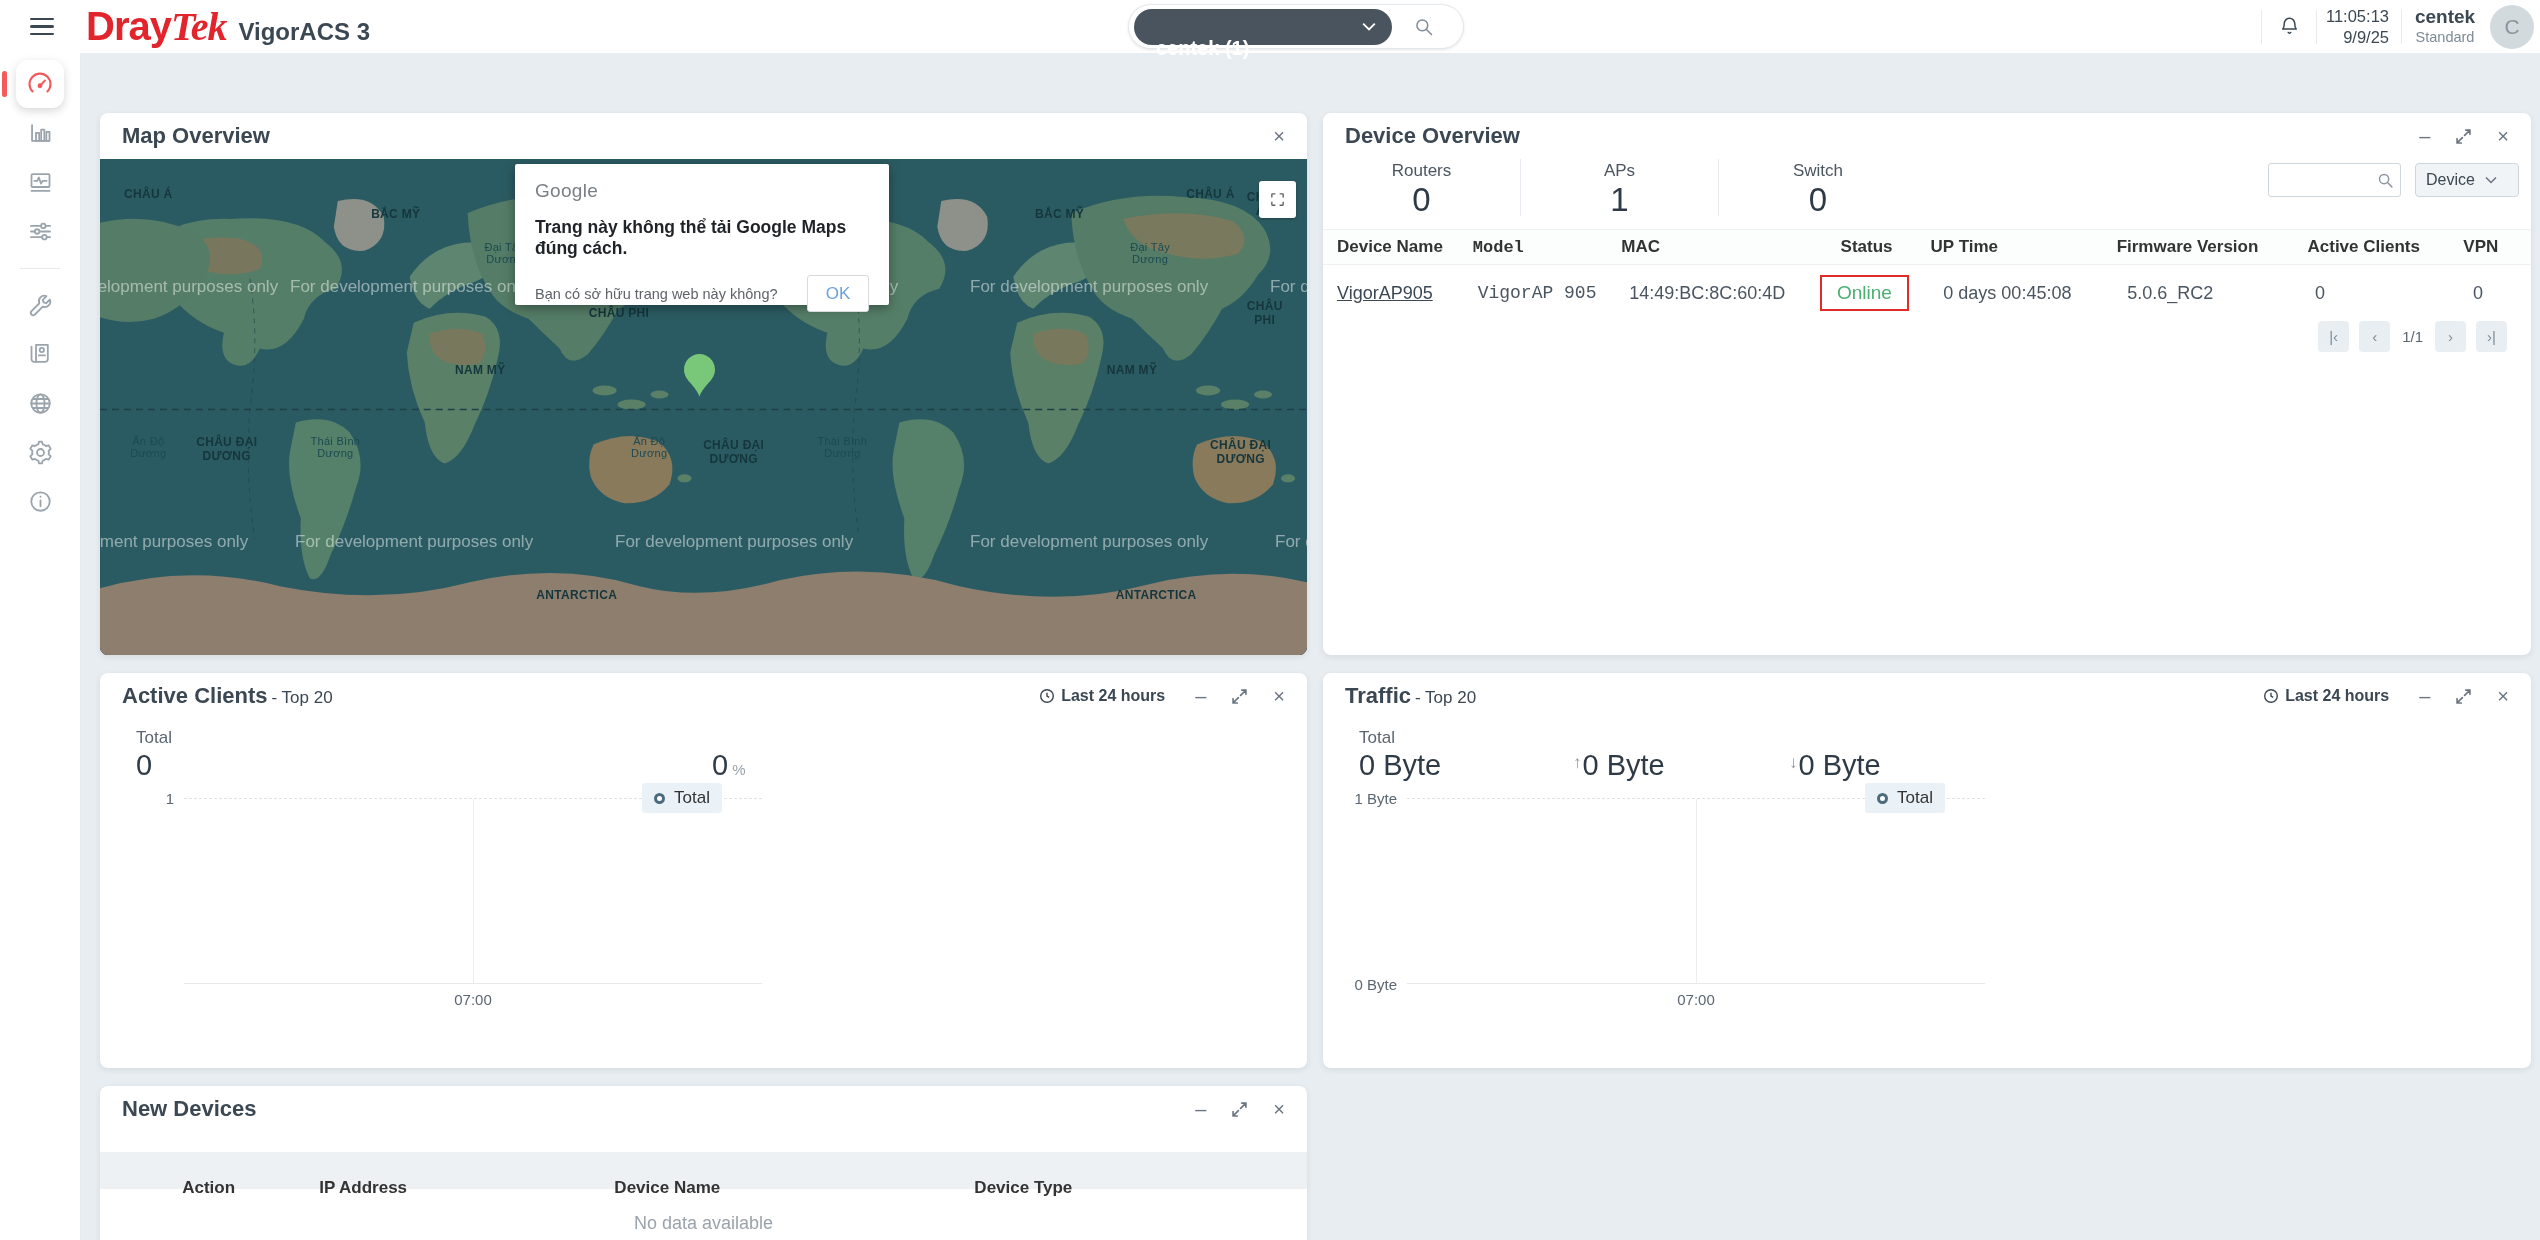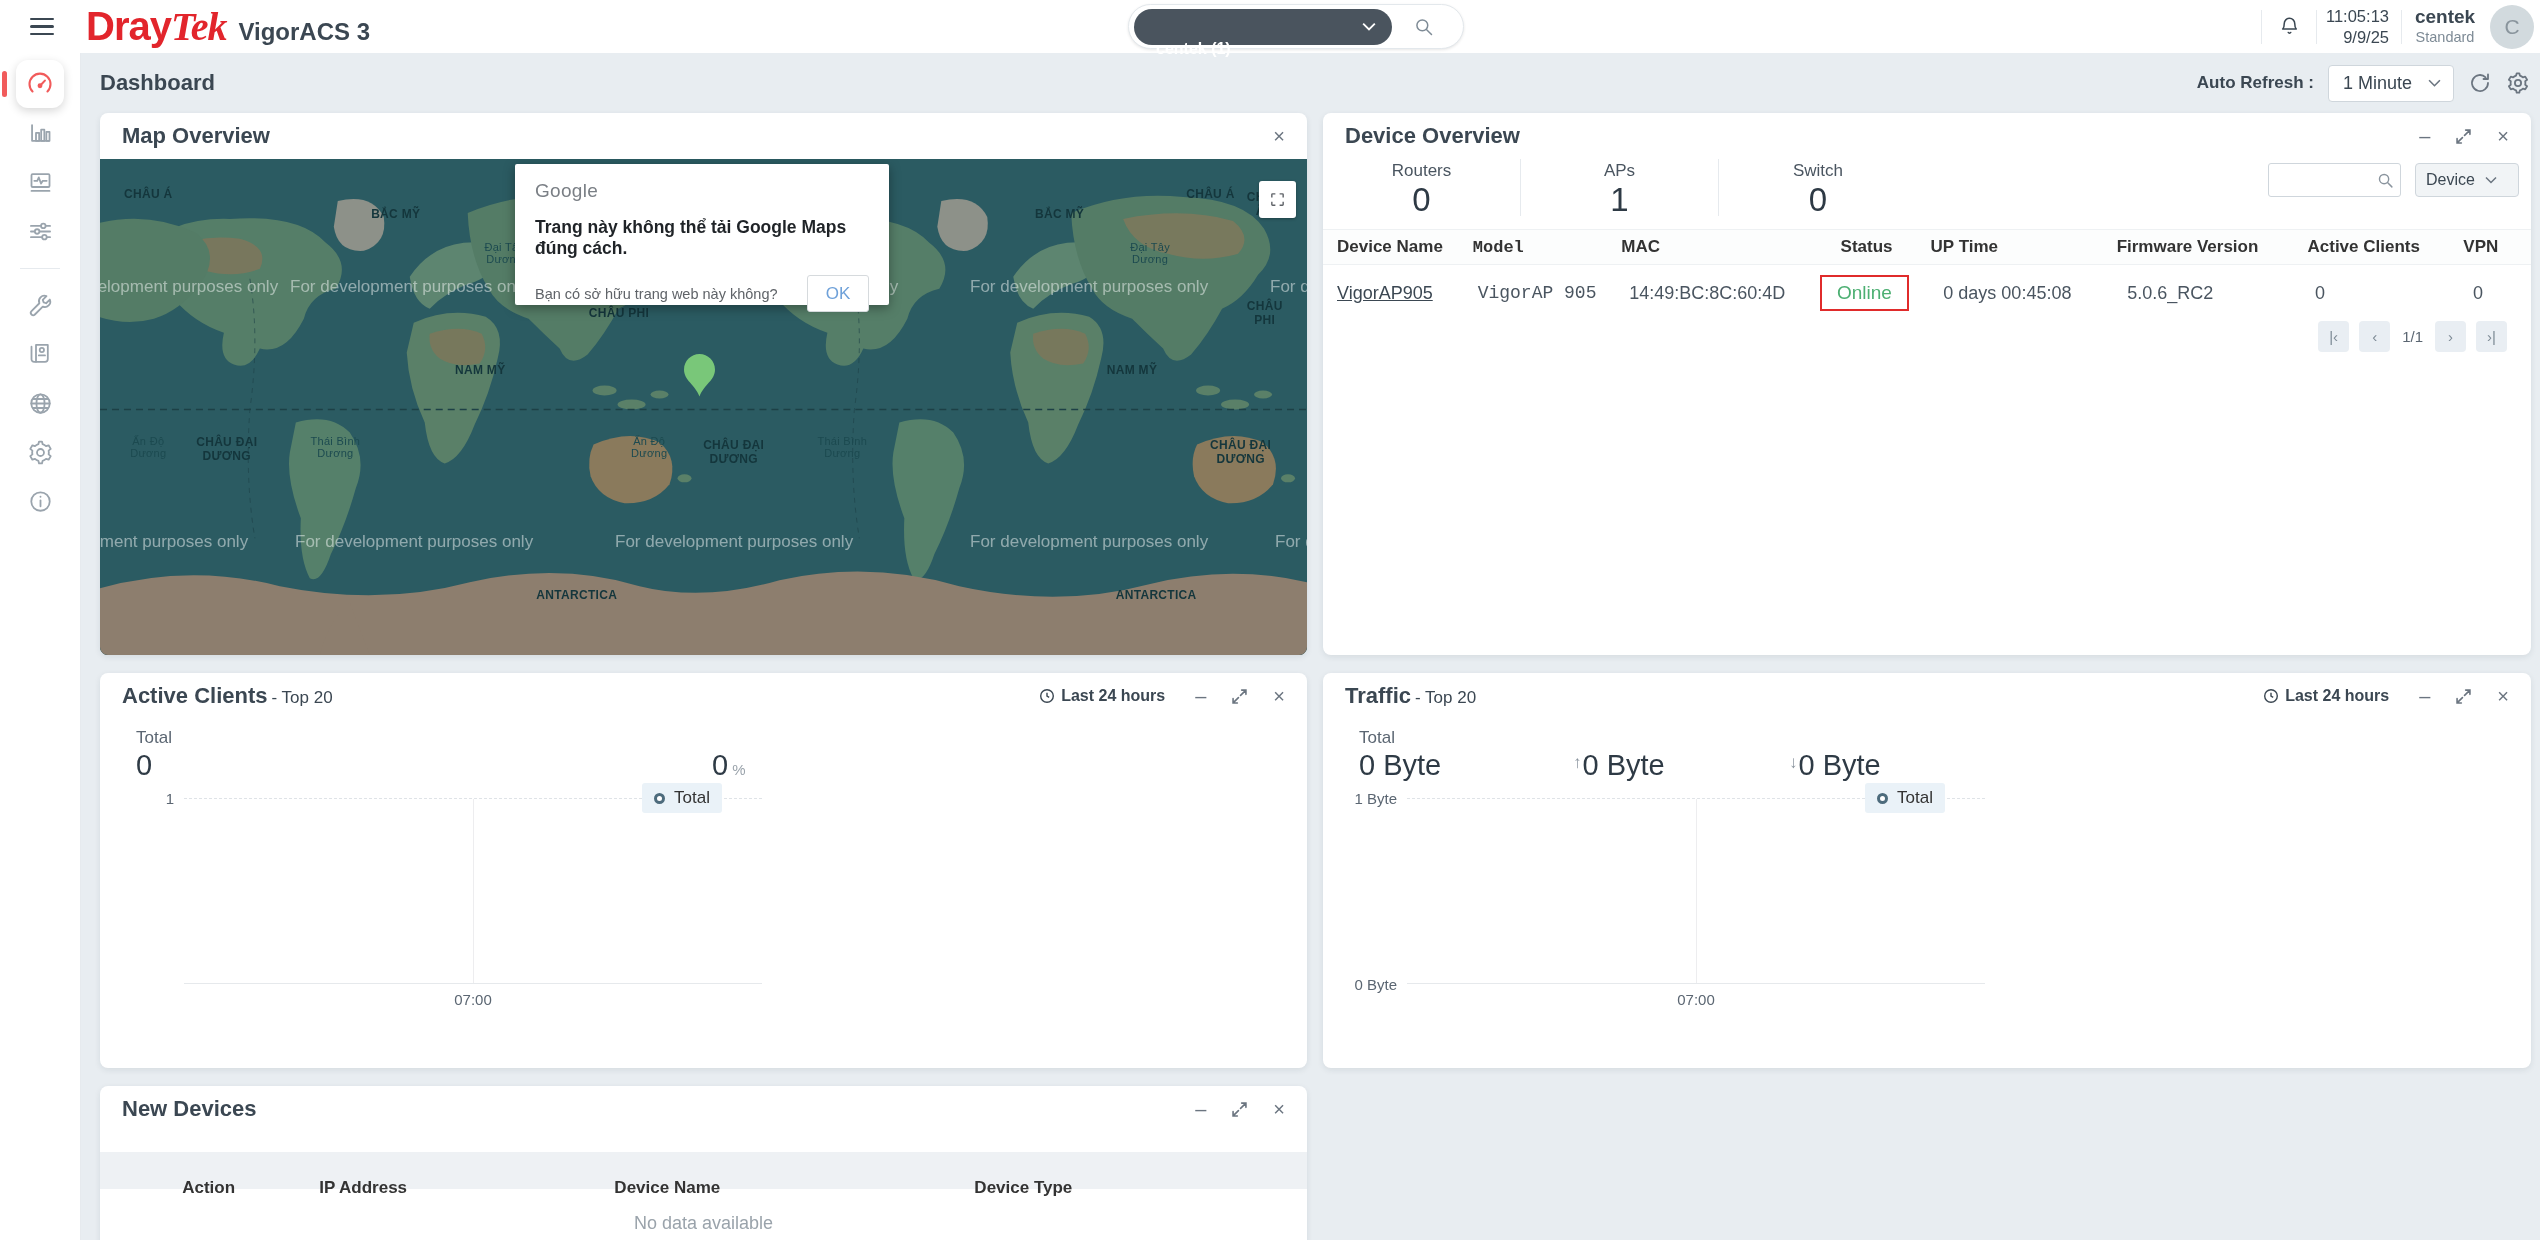--- a/index.html
+++ b/index.html
@@ -10,21 +10,21 @@
   
   .topbar { position:absolute; top:0; left:0; right:0; height:53px; background:#fff; display:flex; align-items:center; z-index:30; }
   .hamburger { margin-left:30px; width:24px; height:18px; display:flex; flex-direction:column; justify-content:space-between; cursor:pointer; }
   .hamburger span { display:block; height:2.4px; background:#3b4752; border-radius:2px; }
   .brand { margin-left:32px; display:flex; align-items:baseline; gap:12px; }
   .brand .logo { font-size:40px; font-weight:900; color:#e2252c; letter-spacing:-1px; }
   .brand .logo .tek { font-style:italic; font-family:"Liberation Serif", serif; font-weight:700; }
   .brand .product { font-size:24px; font-weight:bold; color:#3b4752; }
   .net-search { position:absolute; left:1128px; top:4px; width:336px; height:45px; background:#fff; border:1px solid #e3e8ec; border-radius:23px; box-shadow:0 1px 3px rgba(0,0,0,.10); display:flex; align-items:center; }
   .net-pill { margin-left:5px; width:258px; height:36px; background:#4a545e; border-radius:18px; display:flex; align-items:center; justify-content:space-between; padding:0 16px 0 22px; cursor:pointer; }
-  .net-pill .val { color:#fff; font-size:16px; font-weight:bold;margin-top:44px; }
+  .net-pill .val { color:#fff; font-size:20px; font-weight:bold;margin-top:44px; }
   .net-pill svg { stroke:#fff; }
   .net-search .mag { margin-left:22px; cursor:pointer; }
   .top-right { position:absolute; right:0; top:0; height:53px; display:flex; align-items:center; }
   .tdiv { width:1px; height:34px; background:#e6eaee; }
   .bell-wrap { width:54px; display:flex; justify-content:center; cursor:pointer; }
   .clockbox { width:84px; text-align:right; padding-right:12px; font-size:16.5px; color:#3b4752; line-height:1.25; }
   .acctbox { width:86px; text-align:center; line-height:1.2; padding:0 6px; }
   .acctbox .nm { font-size:19px; font-weight:bold; color:#3b4752; }
   .acctbox .tier { font-size:14.5px; color:#7e8b96; }
   .avatar { width:44px; height:44px; border-radius:50%; background:#d2dade; color:#8a959d; font-size:21px; display:flex; align-items:center; justify-content:center; margin:0 6px 0 2px; cursor:pointer; }
@@ -230,44 +230,20 @@
       <div class="side-item">
         <svg width="27" height="27" viewBox="0 0 24 24">
             <circle cx="12" cy="12" r="8.2"></circle>
             <path d="M12 11v5.2"></path>
             <path d="M12 7.6v.2"></path>
           </svg>
       </div>
     </div>
   </nav>
 
-  <div class="page-head">
-    <h1 class="page-title">Dashboard</h1>
-    <div class="ph-right">
-      <span class="ar-label">Auto Refresh :</span>
-      <div class="selectbox">
-        <span>1 Minute</span>
-        <svg width="13" height="8" viewBox="0 0 12 7" fill="none" stroke-width="1.5">
-            <path d="M1 1l5 5 5-5"></path>
-          </svg>
-      </div>
-      <button class="iconbtn">
-        <svg width="24" height="24" viewBox="0 0 24 24">
-            <path d="M20 12a8 8 0 1 1-2.4-5.7"></path>
-            <path d="M20 3.5V8h-4.5"></path>
-          </svg>
-      </button>
-      <button class="iconbtn">
-        <svg width="24" height="24" viewBox="0 0 24 24">
-            <circle cx="12" cy="12" r="3.1"></circle>
-            <path d="M19.2 13.7a7.3 7.3 0 0 0 0-3.4l1.9-1.5-1.9-3.2-2.3.8a7.3 7.3 0 0 0-3-1.8L13.3 2.3h-2.6l-.6 2.3a7.3 7.3 0 0 0-3 1.8l-2.3-.8-1.9 3.2 1.9 1.5a7.3 7.3 0 0 0 0 3.4l-1.9 1.5 1.9 3.2 2.3-.8a7.3 7.3 0 0 0 3 1.8l.6 2.3h2.6l.6-2.3a7.3 7.3 0 0 0 3-1.8l2.3.8 1.9-3.2z"></path>
-          </svg>
-      </button>
-    </div>
-  </div>
 
   <div class="grid">
 
     <section class="panel map-panel">
       <div class="panel-head">
         <span class="panel-title">Map Overview</span>
         <div class="ph-ctrl">
           <button class="ctl">×</button>
         </div>
       </div>

